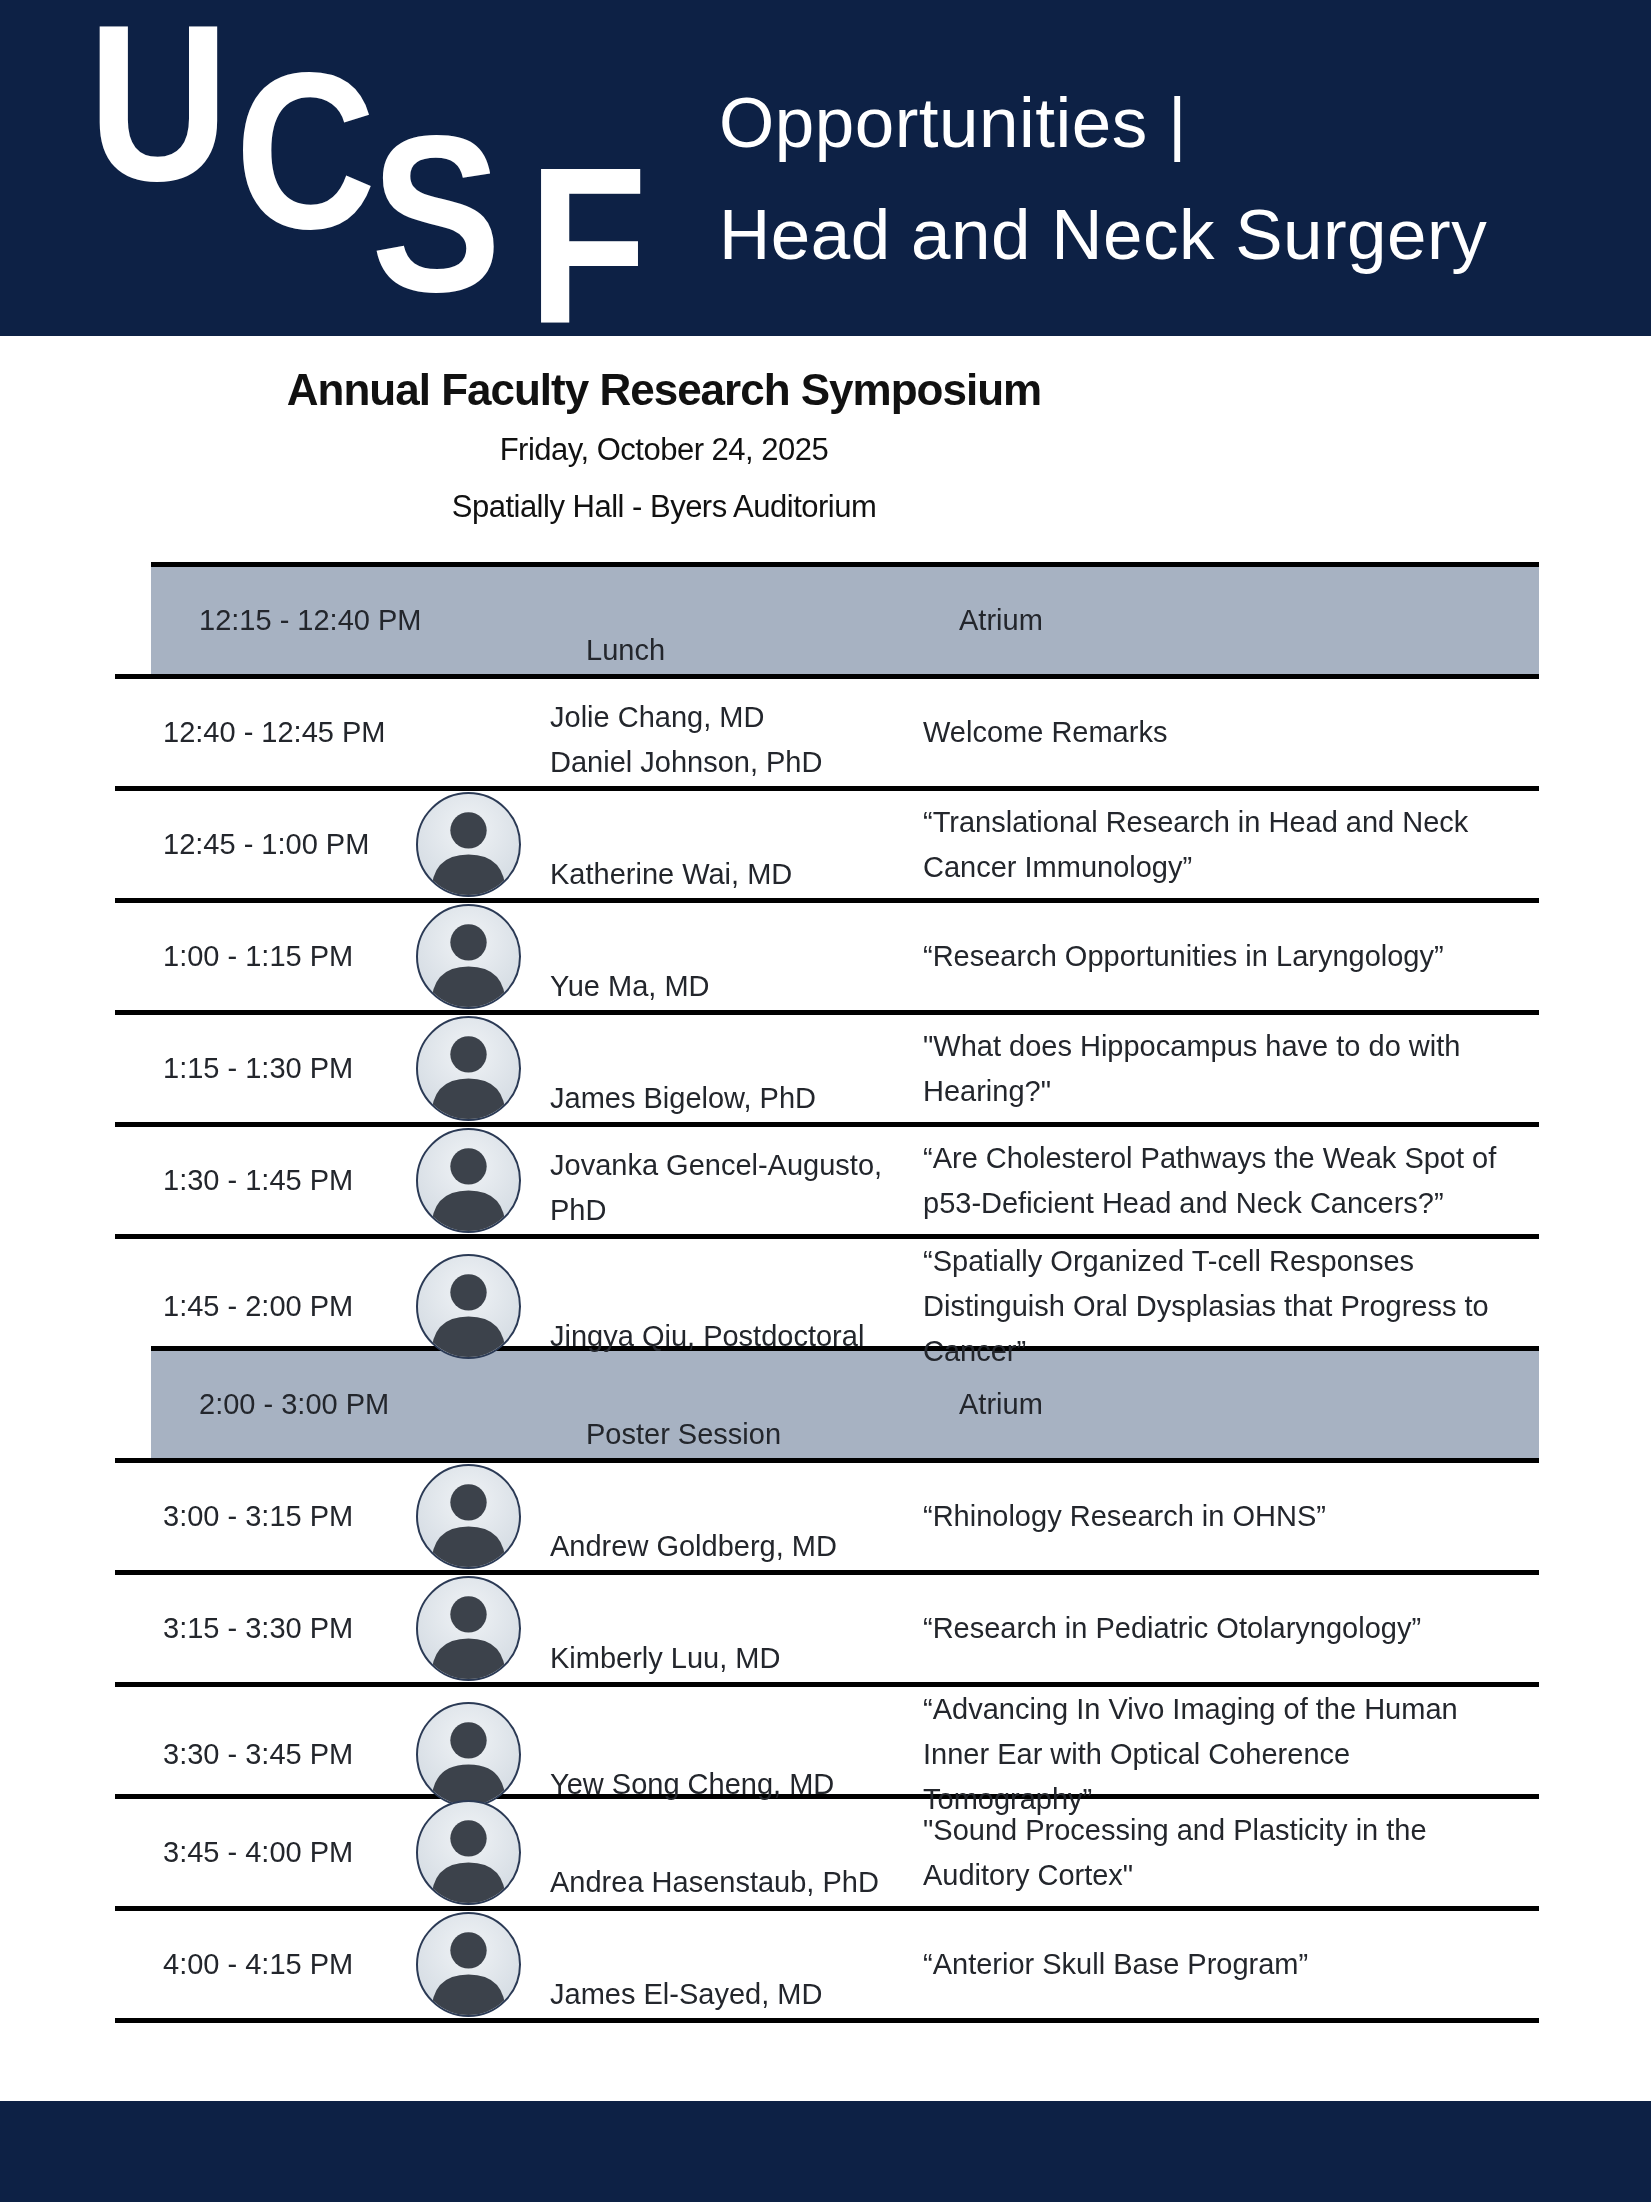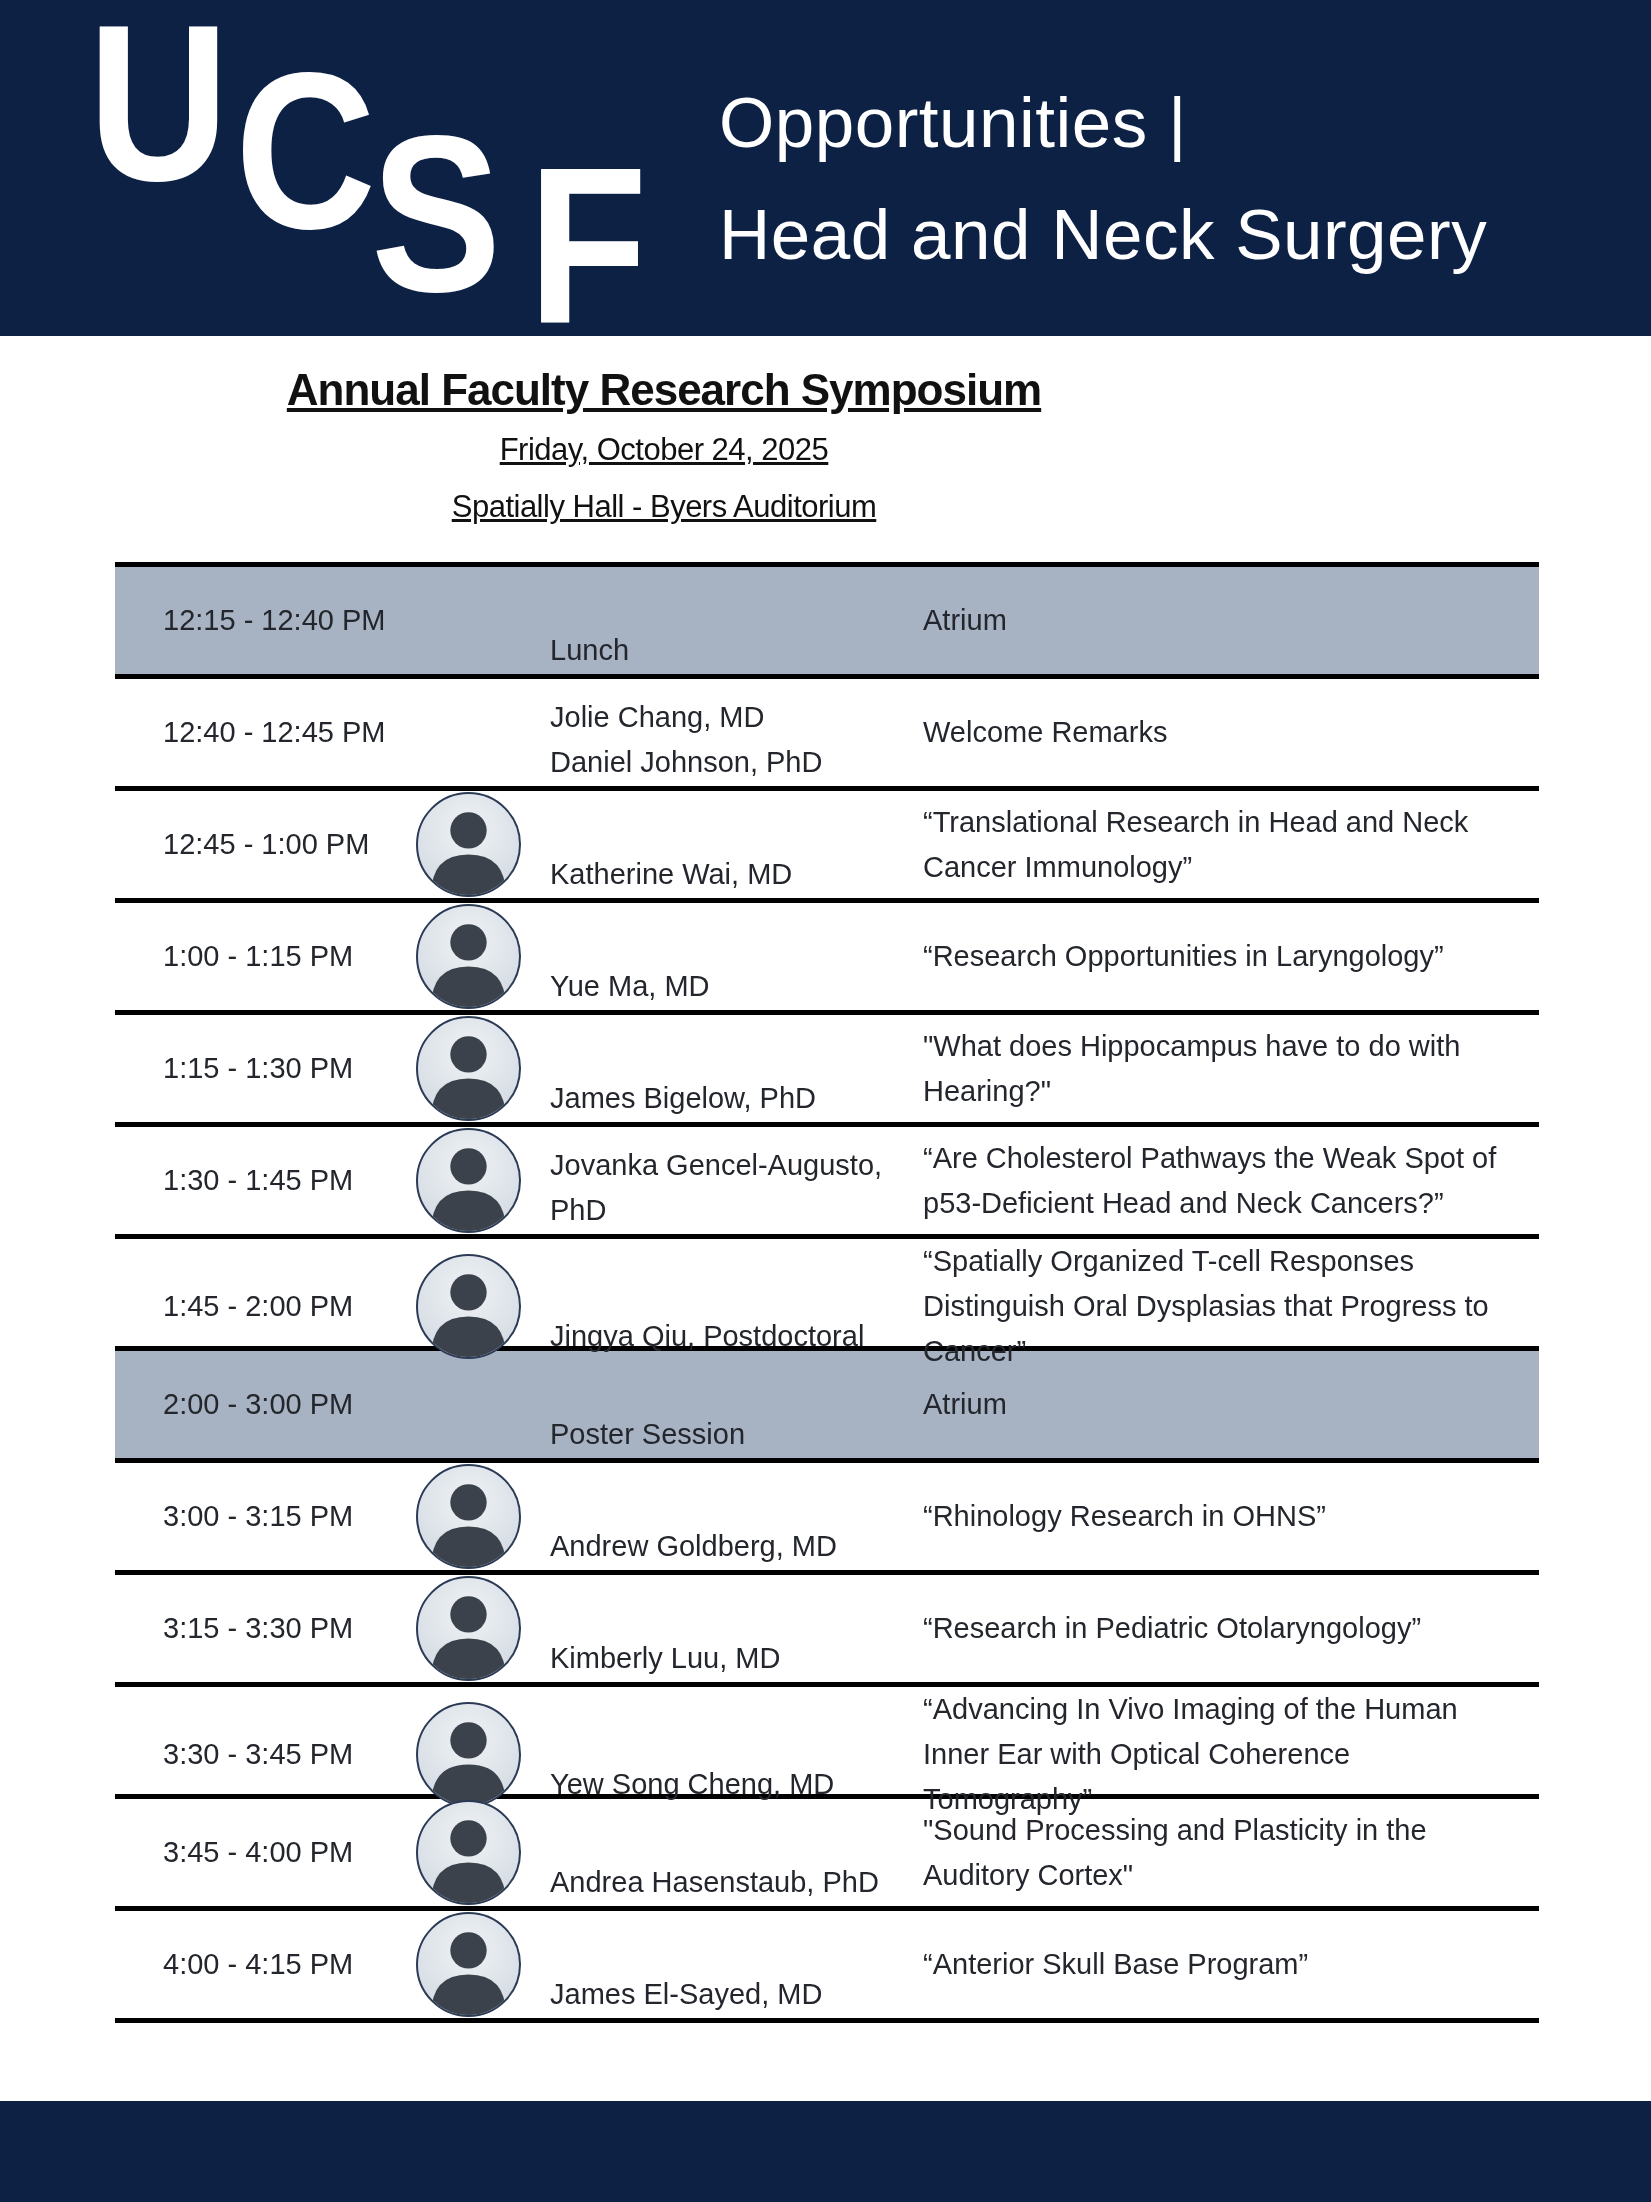--- a/index.html
+++ b/index.html
@@ -26,40 +26,40 @@
   .logo .l-s{left:371px;top:103px;}
   .logo .l-f{left:528px;top:134px;}
   .dept{
     position:absolute;left:719px;top:67px;
     font-size:71px;font-weight:100;line-height:1.58;letter-spacing:0.5px;
     white-space:nowrap;
   }
 
   
   .titleblock{
-    position:absolute;left:0;top:365px;width:1328px;text-align:center;color:#111;text-decoration:underline;
+    position:absolute;left:0;top:365px;width:1328px;text-align:center;color:#111;
   }
   .titleblock h1{
     margin:0 0 13.4px 0;font-size:44px;font-weight:700;letter-spacing:-1px;
   }
   .titleblock .sub{
     font-size:31px;font-weight:400;letter-spacing:-0.5px;line-height:1.45;margin-top:12px;
   }
 
   
   .schedule{
     position:absolute;left:115px;top:562px;width:1424px;
     border-bottom:5.7px solid #000;
   }
   .row{
     display:grid;grid-template-columns:301px 507px 1fr;
     align-items:center;height:107px;border-top:5.7px solid #000;
     color:#23262c;background:#ffffff;
   }
-  .row.highlight{background:#a7b2c2;}
+  .row.highlight{background:#a7b2c2;margin-left:36px;}
   .c-time{padding-left:48px;font-size:29px;}
   .c-speaker{display:flex;align-items:flex-end;}
   .avatar{
     flex:none;width:105px;height:105px;margin-right:29px;
     border-radius:50%;border:2.9px solid #2b3a55;box-sizing:border-box;
     background:radial-gradient(circle at 50% 35%, #f0f3f6 0%, #d6dde4 75%, #c4ccd5 100%);
     overflow:hidden;
   }
   .avatar svg{display:block;width:100%;height:100%;}
   .avatar.hidden-avatar{visibility:hidden;border:none;background:none;}

